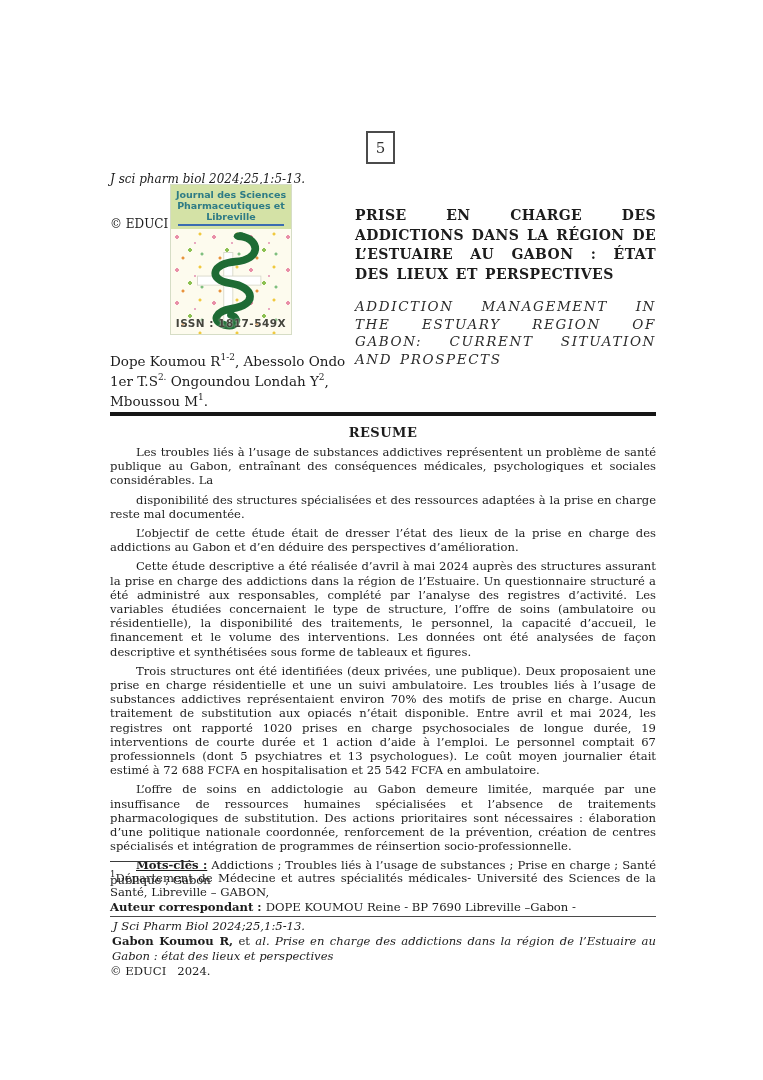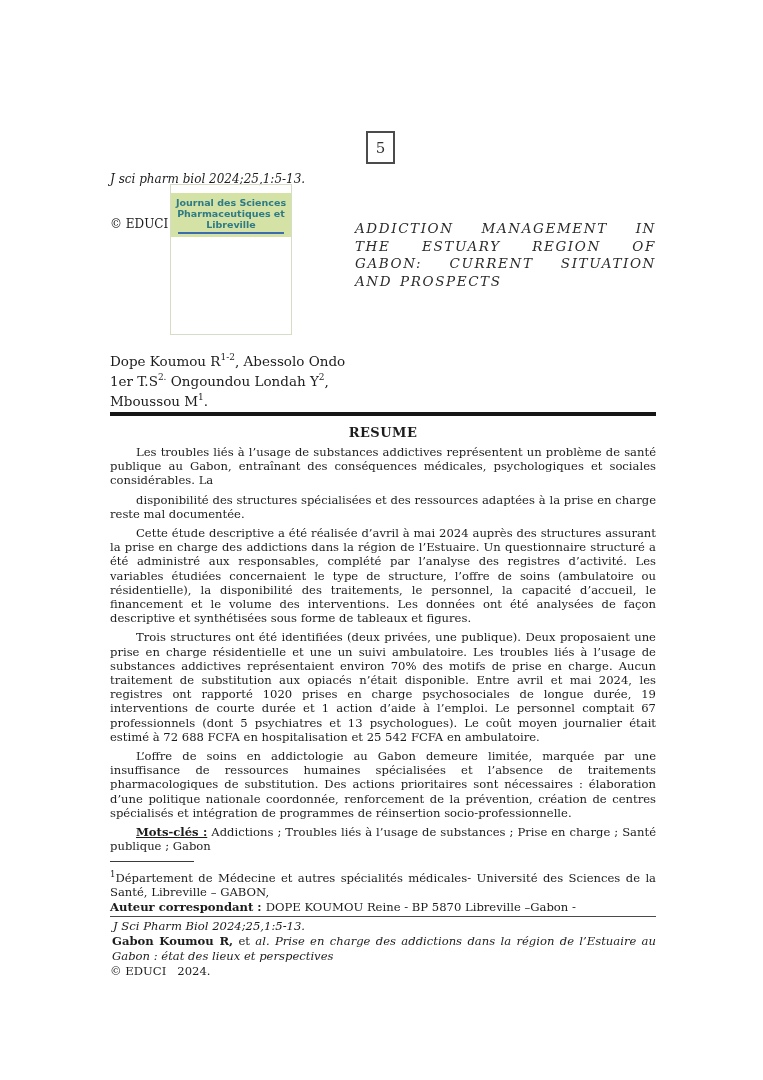--- a/index.html
+++ b/index.html
@@ -11,21 +11,21 @@
   .jref .it{font-style:italic;}
 
   
   .pagenum{position:absolute;left:366px;top:131px;width:25px;height:29px;
            border:2px solid #4b4b4b;display:flex;align-items:center;justify-content:center;
            font-size:15px;color:#333;}
 
   
   .logo{position:absolute;left:170px;top:184px;width:122px;height:151px;
         border:1px solid #d6ddc6;box-sizing:border-box;display:flex;flex-direction:column;}
-  .logo-band{background:#d4e2a6;padding:4px 2px 3px;text-align:center;margin-top:8px;}
+  .logo-band{background:#d4e2a6;padding:4px 2px 3px;text-align:center;}
   .logo-band .l1,.logo-band .l2{font-size:9.5px;font-weight:bold;color:#2e7b85;line-height:11px;
         font-family:"DejaVu Sans", sans-serif;}
   .logo-band .bar{height:2px;background:#3b6cb0;width:92%;margin:2px auto 0;}
   .logo-body{position:relative;flex:1;background-color:#fdfbee;
      background-image:
        radial-gradient(circle 2px at 6px 8px,  #e98fa8 97%, transparent 100%),
        radial-gradient(circle 2px at 19px 21px,#8cc152 97%, transparent 100%),
        radial-gradient(circle 1.6px at 29px 5px, #f0c93f 97%, transparent 100%),
        radial-gradient(circle 1.6px at 12px 29px,#e8923c 97%, transparent 100%),
        radial-gradient(circle 1.6px at 31px 25px,#7fbf7f 97%, transparent 100%),
@@ -82,44 +82,59 @@
   <div class="pagenum">
     <span>5</span>
   </div>
 
   <div class="logo">
     <div class="logo-band">
       <div class="l1">Journal des Sciences</div>
       <div class="l2">Pharmaceutiques et Libreville</div>
       <div class="bar"></div>
     </div>
+    <div class="logo-body">
+      <span>
+        <svg viewBox="0 0 122 116" preserveAspectRatio="xMidYMid meet">
+          <g fill="#ffffff" stroke="#d9d9cb" stroke-width="1">
+            <rect x="53" y="26" width="10" height="80"></rect>
+            <rect x="24" y="52" width="70" height="10"></rect>
+          </g>
+          <path d="M72,8 C94,12 94,34 66,36 C40,38 35,56 60,60 C88,64 90,84 62,88 C43,91 39,102 54,106 C67,109 71,99 61,95" fill="none" stroke="#1e6b34" stroke-width="8.5" stroke-linecap="round"></path>
+          <ellipse cx="71" cy="8" rx="7" ry="4.5" fill="#1e6b34"></ellipse>
+        </svg>
+      </span>
+      <div class="logo-issn">ISSN : 1817-549X</div>
+    </div>
   </div>
 
   <div class="titles">
+    <div class="title-fr">PRISE EN CHARGE DES ADDICTIONS DANS LA RÉGION DE L’ESTUAIRE AU GABON : ÉTAT DES LIEUX ET PERSPECTIVES</div>
     <div class="title-en">ADDICTION MANAGEMENT IN THE ESTUARY REGION OF GABON: CURRENT SITUATION AND PROSPECTS</div>
   </div>
 
   <div class="authors">
     <span>Dope Koumou R</span><sup>1-2</sup><span>, Abessolo Ondo 1er T.S</span><sup>2.</sup><span> Ongoundou Londah Y</span><sup>2</sup><span>, Mboussou M</span><sup>1</sup><span>.</span>
   </div>
 
   <div class="rule-thick"></div>
 
   <div class="abstract">
     <div class="abs-head">RESUME</div>
     <p>Les troubles liés à l’usage de substances addictives représentent un problème  de santé publique au Gabon, entraînant des conséquences médicales, psychologiques et sociales considérables. La</p>
     <p>disponibilité des structures spécialisées et des ressources adaptées à la prise en charge reste mal documentée.</p>
+    <p>L’objectif de cette étude était de dresser l’état des lieux de la prise en charge des addictions au Gabon et d’en déduire des perspectives d’amélioration.</p>
     <p>Cette étude descriptive a été réalisée d’avril à mai 2024 auprès des structures assurant la prise en charge des addictions dans la région de l’Estuaire. Un questionnaire structuré a été administré aux responsables, complété par l’analyse des registres d’activité. Les variables étudiées concernaient le type de structure, l’offre de soins (ambulatoire ou résidentielle), la disponibilité des traitements, le personnel, la capacité d’accueil, le financement et le volume des interventions. Les données ont été analysées de façon descriptive et synthétisées sous forme de tableaux et figures.</p>
     <p>Trois structures ont été identifiées (deux privées, une publique). Deux proposaient une prise en charge résidentielle et une un suivi ambulatoire. Les troubles liés à l’usage de substances addictives représentaient environ 70% des motifs de prise en charge. Aucun traitement de substitution aux opiacés n’était disponible. Entre avril et mai 2024, les registres ont rapporté 1020 prises en charge psychosociales de longue durée, 19 interventions de courte durée et 1 action d’aide à l’emploi. Le personnel comptait 67 professionnels (dont 5 psychiatres et 13 psychologues). Le coût moyen journalier était estimé à 72 688 FCFA en hospitalisation et 25 542 FCFA en ambulatoire.</p>
     <p>L’offre de soins en addictologie au Gabon demeure limitée, marquée par une insuffisance de ressources humaines spécialisées et l’absence de traitements pharmacologiques de substitution. Des actions prioritaires sont nécessaires : élaboration d’une politique nationale coordonnée, renforcement de la prévention, création de centres spécialisés et intégration de programmes de réinsertion socio-professionnelle.</p>
     <p class="kw"><b>Mots-clés :</b><span> Addictions ; Troubles liés à l’usage de substances ; Prise en charge ; Santé publique ; Gabon</span></p>
   </div>
 
   <div class="footnotes">
     <div class="fn-rule"></div>
     <p><sup>1</sup><span>Département de Médecine et autres spécialités médicales- Université des Sciences de la Santé, Libreville – GABON,</span></p>
-    <p class="fn-corr"><b>Auteur correspondant : </b><span>DOPE KOUMOU Reine - BP 5870 Libreville –Gabon -</span></p>
+    <p class="fn-corr"><b>Auteur correspondant : </b><span>DOPE KOUMOU Reine - BP 7690 Libreville –Gabon -</span></p>
     <p class="fn-jref">J Sci Pharm Biol 2024;25,1:5-13.</p>
     <p class="fn-cite"><span class="b">Gabon Koumou R,</span><span> et </span><span class="i">al. Prise en charge des addictions dans la région de l’Estuaire au Gabon : état des lieux et perspectives</span></p>
     <p class="fn-copy">© EDUCI   2024.</p>
   </div>
 
 </div>
 
 </body></html>

